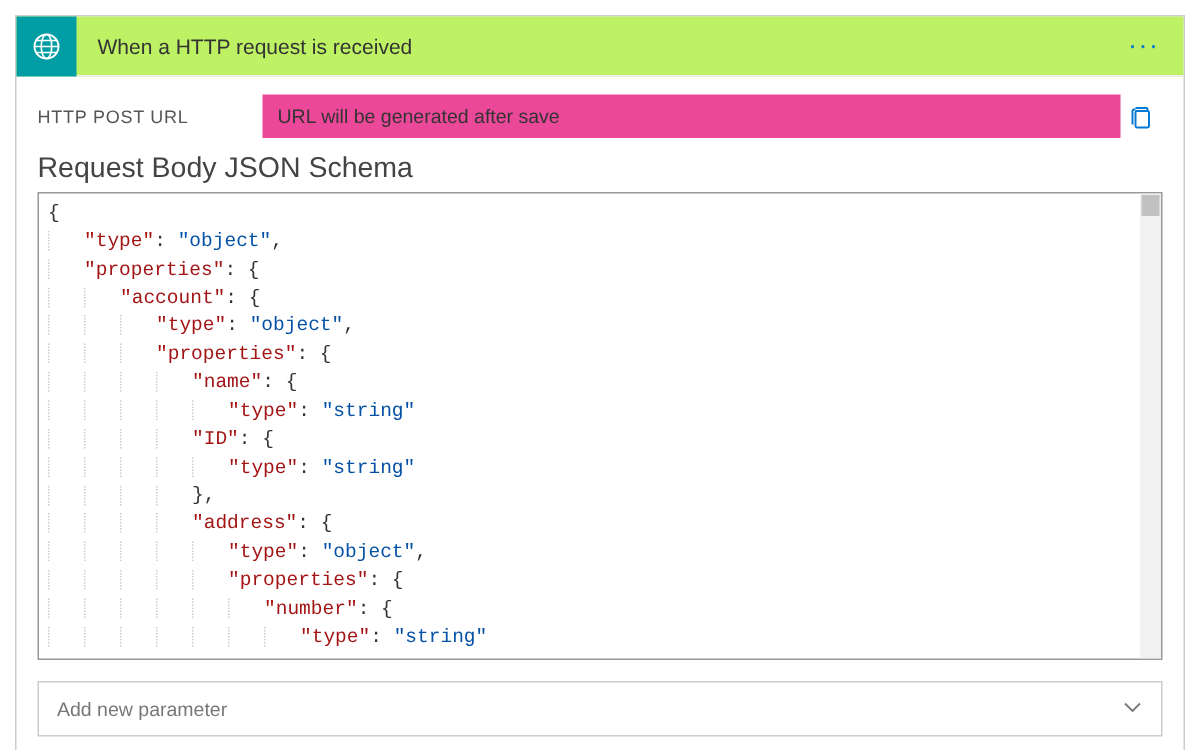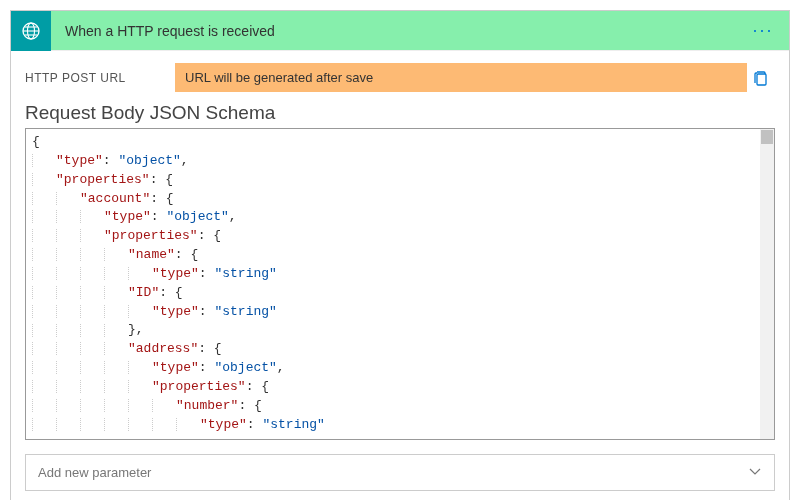--- a/index.html
+++ b/index.html
@@ -8,21 +8,21 @@
       background: #ffffff;
       padding: 10px;
       width: 800px;
       height: 500px;
     }
     .card {
       border: 1px solid #ccc;
       width: 100%;
     }
     .card-header {
-      background: #86efac;
+      background: #bef264;
       display: flex;
       align-items: center;
       height: 40px;
       border-bottom: 1px solid #eee;
     }
     .card-icon {
       width: 40px;
       height: 40px;
       background: #009da5;
       display: flex;
@@ -53,21 +53,21 @@
       margin-bottom: 10px;
     }
     .url-label {
       font-size: 12px;
       color: #555;
       letter-spacing: 0.5px;
       min-width: 150px;
     }
     .url-field {
       flex: 1;
-      background: #fdba74;
+      background: #ec4899;
       color: #333;
       font-size: 13px;
       padding: 7px 10px;
       border: none;
     }
     .copy-btn {
       width: 28px;
       height: 28px;
       display: flex;
       align-items: center;

